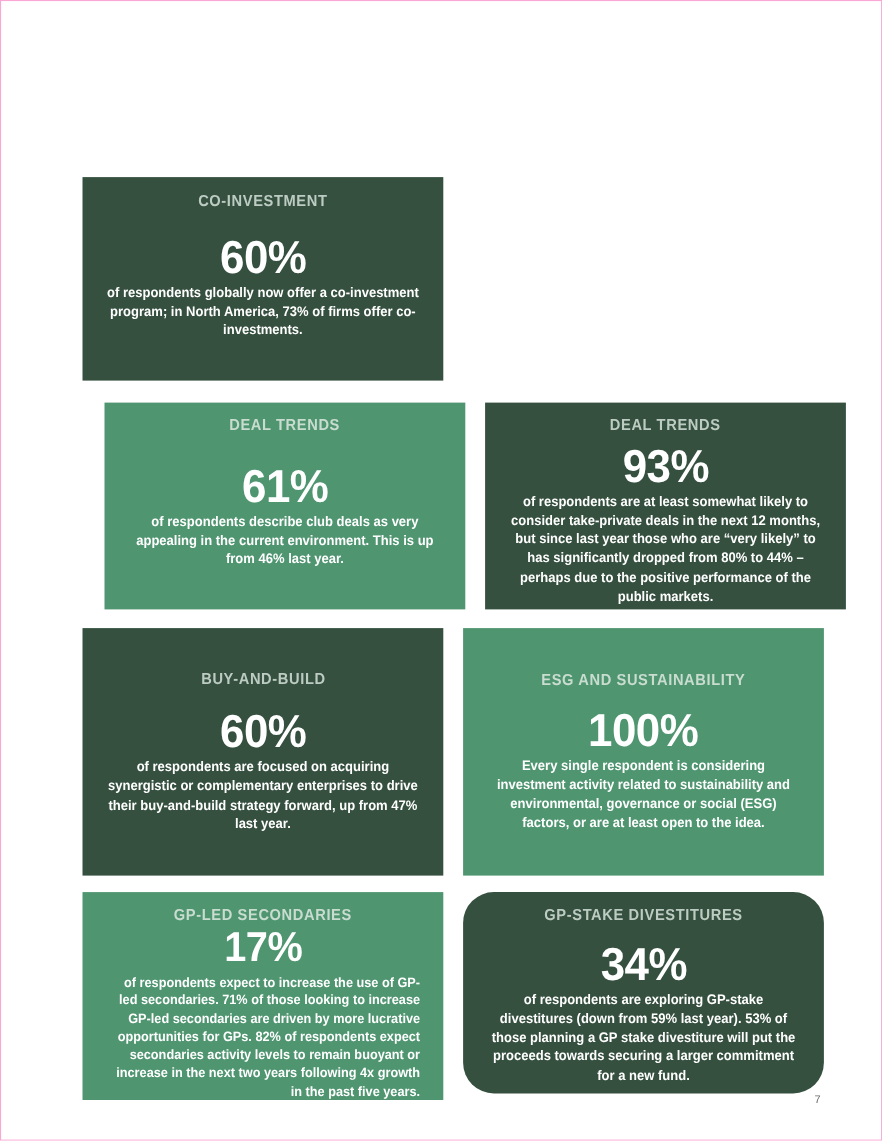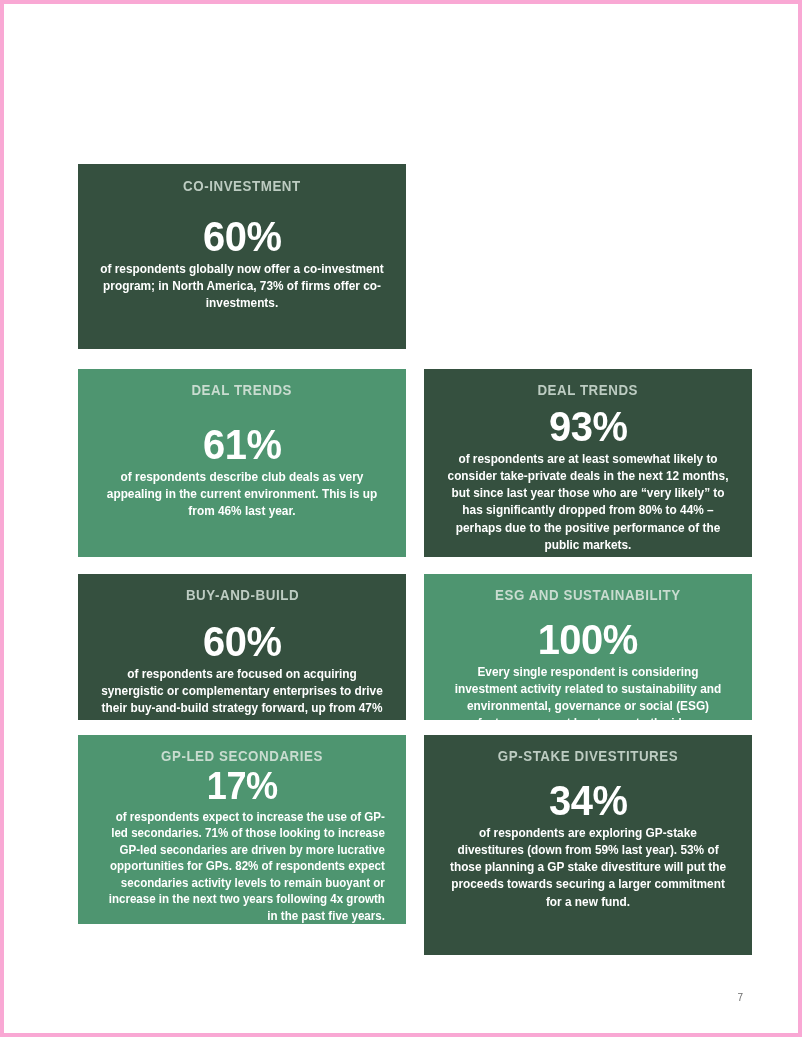--- a/index.html
+++ b/index.html
@@ -14,35 +14,35 @@
     position: relative;
     overflow: hidden;
   }
   .page {
     position: absolute;
     left: 0; top: 0;
     width: 802px;
     height: 1037px;
     background: #ffffff;
     box-sizing: border-box;
-    border: 4px solid #f9a8d4;
+    border: 1px solid #f9a8d4;
   }
   .grid {
     position: absolute;
     left: 74px;
     top: 160px;
     width: 674px;
   }
   .row {
     display: flex;
     justify-content: space-between;
     width: 674px;
   }
   .row-1 { margin-bottom: 20px; }
-  .row-2 { margin-bottom: 17px; }
+  .row-2 { margin-bottom: 17px; margin-left: 20px; }
   .row-3 { margin-bottom: 15px; }
 
   .card {
     width: 328px;
     box-sizing: border-box;
     padding: 14px 12px 12px 12px;
     text-align: center;
     color: #ffffff;
     display: flex;
     flex-direction: column;
@@ -83,23 +83,23 @@
     color: #ffffff;
     line-height: 1.36;
     margin: 2px 0 0 0;
     transform: scaleX(0.94);
     max-width: 318px;
   }
 
   
   .h-185 { height: 185px; }
   .h-188 { height: 188px; }
-  .h-187 { height: 146px; }
+  .h-187 { height: 225px; justify-content: center; }
   .h-189 { height: 189px; text-align: right; }
-  .h-183 { height: 220px; }
+  .h-183 { height: 183px; border-radius: 28px; }
 
   .card.r1 { padding-top: 15px; }
   .card.r1 .card-stat { margin-top: 18px; }
   .card.r1c2 .card-stat { margin-top: 14px; }
 
   .card.r2c1 .card-stat { margin-top: 22px; }
   .card.r2c2 .card-stat { margin-top: 4px; }
 
   .card.r3c1 .card-stat { margin-top: 14px; }
   .card.r3c2 .card-stat { margin-top: 12px; }

